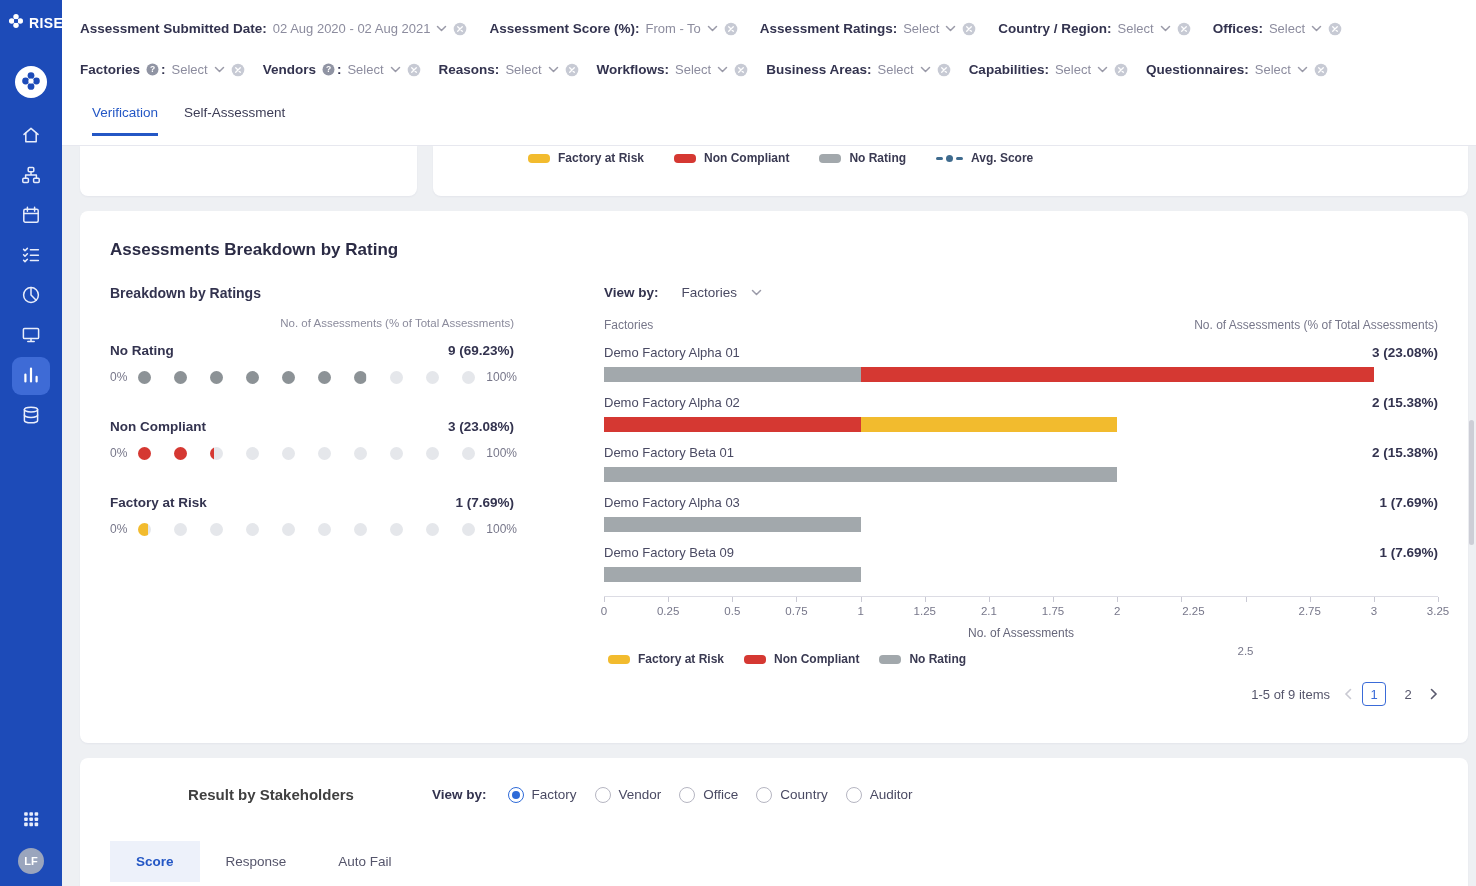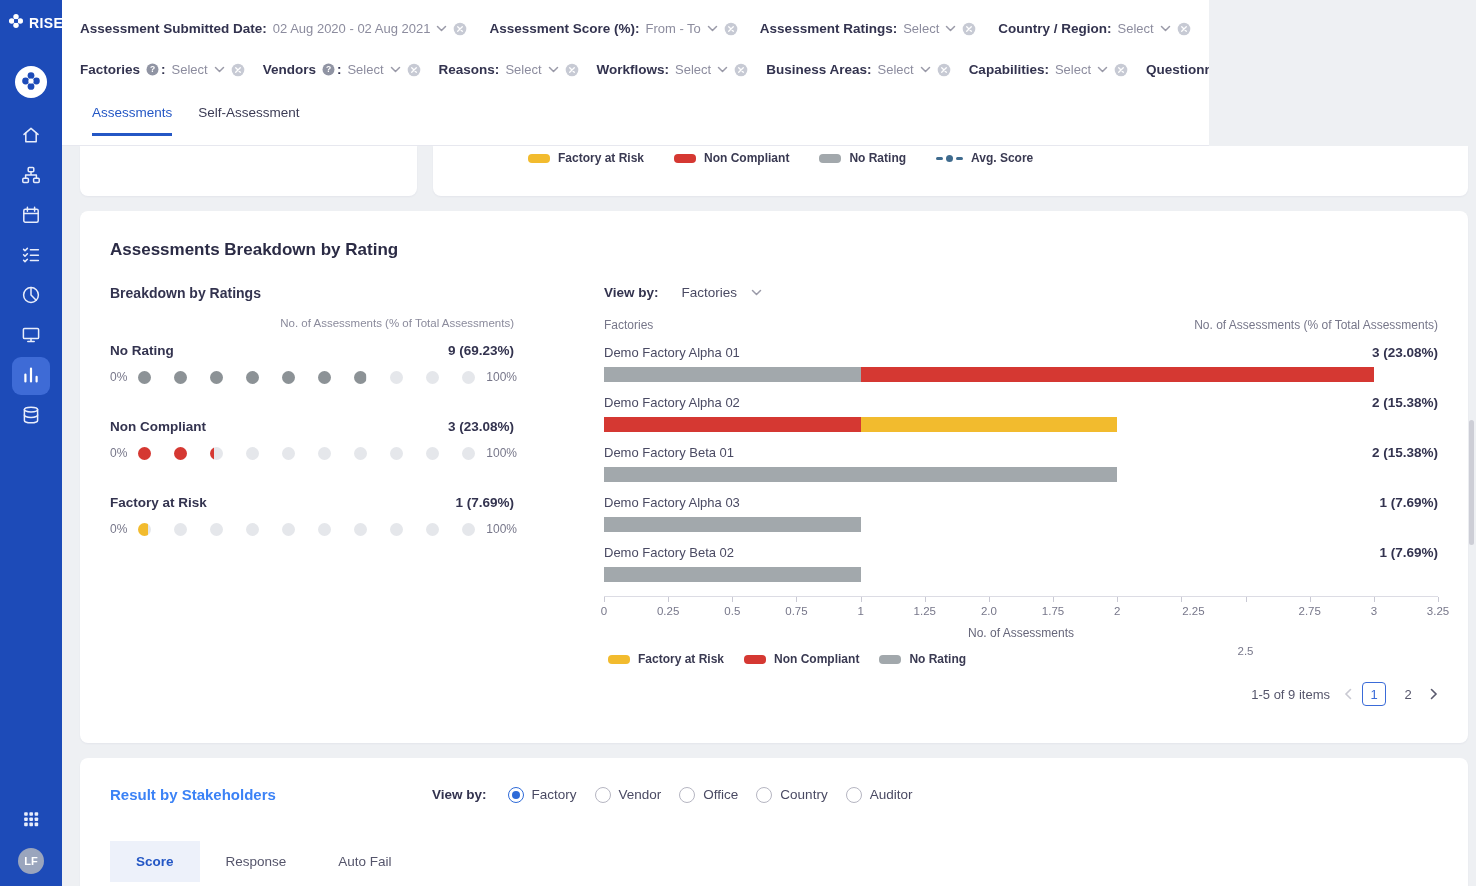--- a/index.html
+++ b/index.html
@@ -23,21 +23,21 @@
   .nav-item { width:38px; height:38px; margin:1px 0; border-radius:9px;
     display:flex; align-items:center; justify-content:center; cursor:pointer; }
   .nav-item.active { background:#3e6bd6; }
   .side-bottom { margin-top:auto; display:flex; flex-direction:column; align-items:center; padding-bottom:12px; }
   .user-avatar { margin-top:8px; width:26px; height:26px; border-radius:50%;
     background:#9aa5bd; color:#fff; font-size:11px; font-weight:bold;
     display:flex; align-items:center; justify-content:center; }
 
   
   .header {
-    position:absolute; left:62px; top:0; width:1147px; height:146px;
+    position:absolute; left:62px; top:0; width:1414px; height:146px;
     background:#fff; border-bottom:1px solid #e7e8ef; overflow:hidden;
   }
   .filter-row { display:flex; align-items:center; padding-left:18px; white-space:nowrap; }
   .filter-row-1 { padding-top:21px; gap:22px; }
   .filter-row-2 { margin-top:26px; gap:18px; }
   .filter-item { display:flex; align-items:center; gap:6px; }
   .f-label { font-weight:bold; color:#33334f; font-size:13.5px; }
   .f-label.colon { margin-left:-4px; }
   .f-value { color:#8c8c9e; font-size:13px; }
   .chev, .clear, .help-wrap { display:inline-flex; align-items:center; cursor:pointer; }
@@ -100,21 +100,21 @@
   .page-chevron { display:inline-flex; align-items:center; cursor:pointer; }
   .page-chevron.prev { color:#c9c9d2; }
   .page-chevron.next { color:#5a5a6e; }
   .page-num { min-width:24px; height:24px; display:flex; align-items:center; justify-content:center;
     font-size:13px; color:#55556b; cursor:pointer; border-radius:4px; }
   .page-num.current { border:1px solid #3a6bd8; color:#3a6bd8; }
 
   
   .stakeholders-card { margin-top:15px; height:160px; padding:28px 30px 0; }
   .stake-row { display:flex; align-items:center; }
-  .stake-title { font-size:15px; font-weight:bold; color:#3b82f6; width:322px; }
+  .stake-title { font-size:15px; font-weight:bold; color:#404040; width:322px;text-align:center; }
   .stake-viewby-label { font-size:13.5px; font-weight:bold; color:#33334f; margin-right:21px; }
   .radio-group { display:flex; gap:18px; align-items:center; }
   .radio-item { display:flex; align-items:center; gap:8px; font-size:13.5px; color:#4a4a63; cursor:pointer; }
   .radio-circle { width:16px; height:16px; border-radius:50%; border:1px solid #b6b6c2; background:#fff; position:relative; flex-shrink:0; }
   .radio-item.selected .radio-circle { border-color:#2f6bd8; }
   .radio-item.selected .radio-circle::after { content:''; position:absolute; inset:3px; border-radius:50%; background:#2f6bd8; }
   .stake-tabs { display:flex; margin-top:38px; }
   .stake-tab { padding:13px 26px; font-size:13.5px; color:#55556b; cursor:pointer; }
   .stake-tab.active { background:#edf1fa; color:#2457c5; font-weight:bold; }
 
@@ -417,21 +417,21 @@
         </span>
         <span class="clear">
           <svg width="14" height="14" viewBox="0 0 14 14">
             <circle cx="7" cy="7" r="6.3" fill="#c7cad4"></circle>
             <path d="M4.7 4.7l4.6 4.6M9.3 4.7l-4.6 4.6" stroke="#fff" stroke-width="1.3" stroke-linecap="round"></path>
           </svg>
         </span>
       </div>
     </div>
   <nav class="tabs" id="top-tabs">
-      <div class="tab active">Assessments</div>
+      <div class="tab active">Verification</div>
       <div class="tab">Self-Assessment</div>
     </nav>
 </header>
 
 <main class="content">
 
   <div class="partial-row">
     <div class="card partial-left"></div>
     <div class="card partial-right">
       <div class="legend top-legend" id="top-legend">
@@ -582,21 +582,21 @@
               <div class="bar-label-row">
                 <span class="bar-name">Demo Factory Alpha 03</span>
                 <span class="bar-value">1 (7.69%)</span>
               </div>
               <div class="bar-track">
                 <span class="bar-seg" style="width: 30.7692%; background: rgb(162, 168, 172);"></span>
               </div>
             </div>
             <div class="bar-row">
               <div class="bar-label-row">
-                <span class="bar-name">Demo Factory Beta 02</span>
+                <span class="bar-name">Demo Factory Beta 09</span>
                 <span class="bar-value">1 (7.69%)</span>
               </div>
               <div class="bar-track">
                 <span class="bar-seg" style="width: 30.7692%; background: rgb(162, 168, 172);"></span>
               </div>
             </div>
           </div>
         <div class="x-axis" id="x-axis">
             <i class="x-tick" style="left: 0%;"></i>
             <span class="x-tick-label" style="left: 0%;">0</span>
@@ -604,21 +604,21 @@
             <span class="x-tick-label" style="left: 7.69231%;">0.25</span>
             <i class="x-tick" style="left: 15.3846%;"></i>
             <span class="x-tick-label" style="left: 15.3846%;">0.5</span>
             <i class="x-tick" style="left: 23.0769%;"></i>
             <span class="x-tick-label" style="left: 23.0769%;">0.75</span>
             <i class="x-tick" style="left: 30.7692%;"></i>
             <span class="x-tick-label" style="left: 30.7692%;">1</span>
             <i class="x-tick" style="left: 38.4615%;"></i>
             <span class="x-tick-label" style="left: 38.4615%;">1.25</span>
             <i class="x-tick" style="left: 46.1538%;"></i>
-            <span class="x-tick-label" style="left: 46.1538%;">2.0</span>
+            <span class="x-tick-label" style="left: 46.1538%;">2.1</span>
             <i class="x-tick" style="left: 53.8462%;"></i>
             <span class="x-tick-label" style="left: 53.8462%;">1.75</span>
             <i class="x-tick" style="left: 61.5385%;"></i>
             <span class="x-tick-label" style="left: 61.5385%;">2</span>
             <i class="x-tick" style="left: 69.2308%;"></i>
             <span class="x-tick-label" style="left: 69.2308%; margin-left: 12px;">2.25</span>
             <i class="x-tick" style="left: 76.9231%;"></i>
             <span class="x-tick-label" style="left: 76.9231%; margin-top: 40px;">2.5</span>
             <i class="x-tick" style="left: 84.6154%;"></i>
             <span class="x-tick-label" style="left: 84.6154%;">2.75</span>

